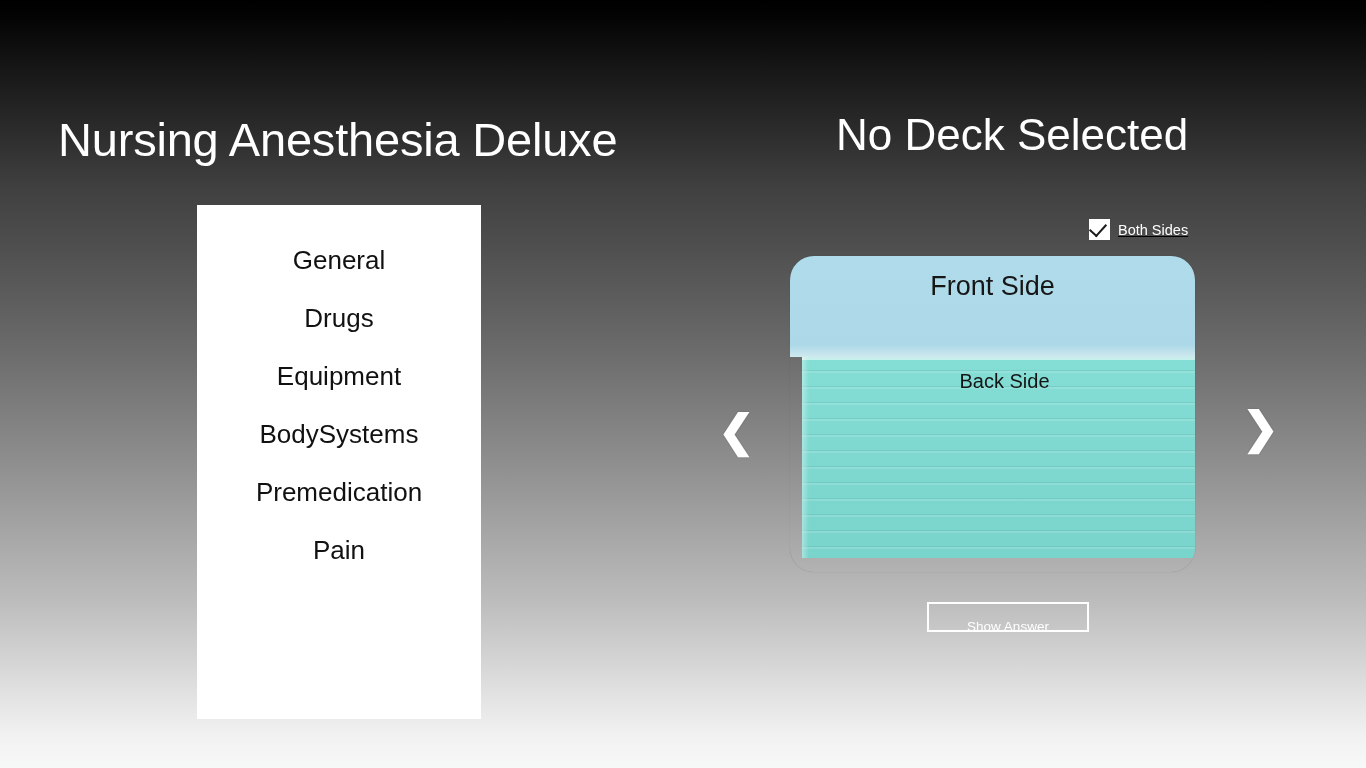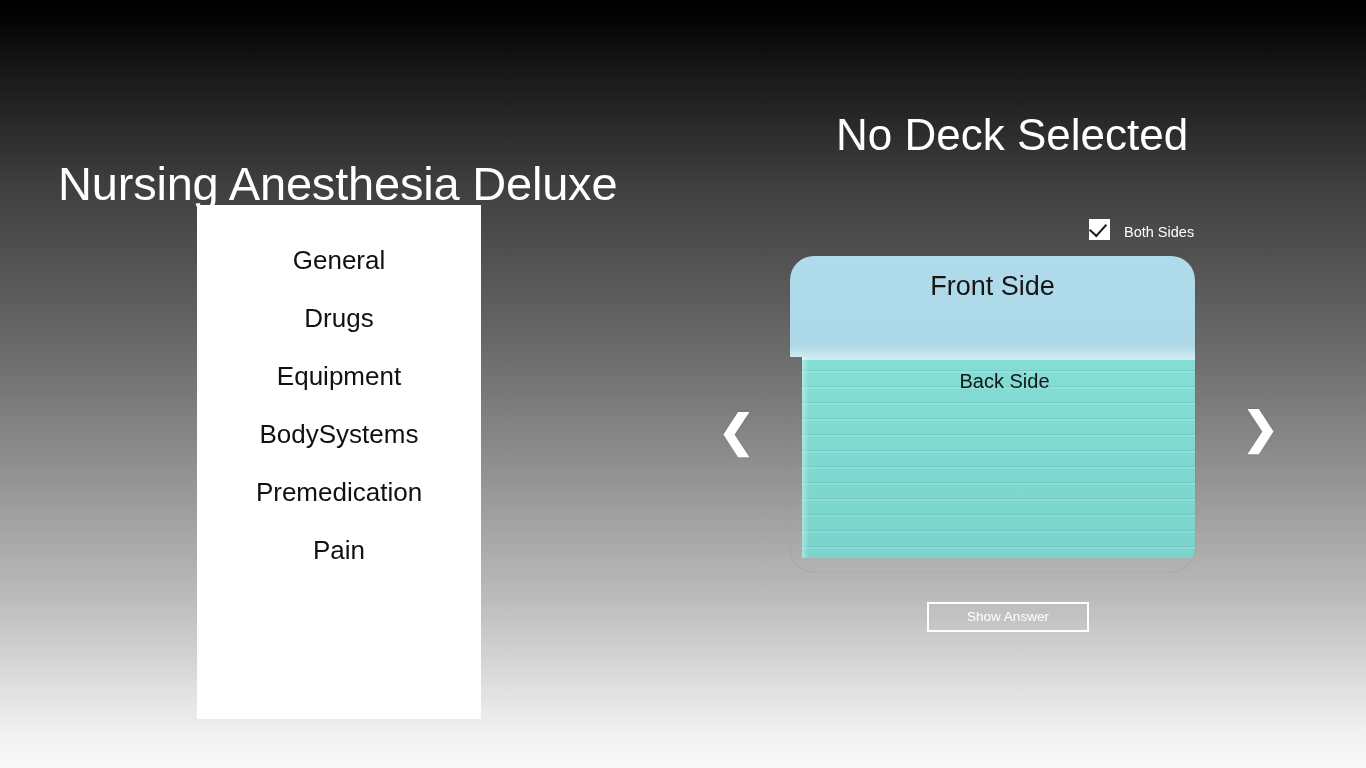--- a/index.html
+++ b/index.html
@@ -42,21 +42,20 @@
   
   #left-title {
     position: absolute;
     left: 58px;
     top: 112px;
     font-size: 47px;
     font-weight: 300;
     color: #ffffff;
     letter-spacing: -0.2px;
     white-space: nowrap;
-    margin-top: 44px;
   }
 
   #deck-panel {
     position: absolute;
     left: 197px;
     top: 205px;
     width: 284px;
     height: 514px;
     background: #ffffff;
     overflow: hidden;
@@ -87,23 +86,24 @@
     font-weight: 300;
     color: #ffffff;
     white-space: nowrap;
   }
 
   #both-sides-row {
     position: absolute;
     left: 1089px;
     top: 219px;
     display: flex;
-    align-items: flex-end;
-    gap: 14px;
-    cursor: pointer;
+    align-items: center;
+    gap: 8px;
+    cursor: pointer;
+    text-decoration: underline;
   }
   #both-sides-box {
     width: 21px;
     height: 21px;
     background: #ffffff;
     position: relative;
     flex: 0 0 auto;
   }
   #both-sides-box .tick {
     position: absolute;
@@ -216,21 +216,21 @@
     width: 162px;
     height: 30px;
     border: 2px solid #ffffff;
     background: transparent;
     color: #ffffff;
     font-family: "Liberation Sans", sans-serif;
     font-size: 13.5px;
     font-weight: 400;
     line-height: 26px;
     text-align: center;
-    padding: 0;
+    padding: 10px;
     cursor: pointer;
     box-sizing: border-box;
   }
 </style>
 </head>
 <body>
 
 <div id="app">
 
   <div id="left-title">Nursing Anesthesia Deluxe</div>

